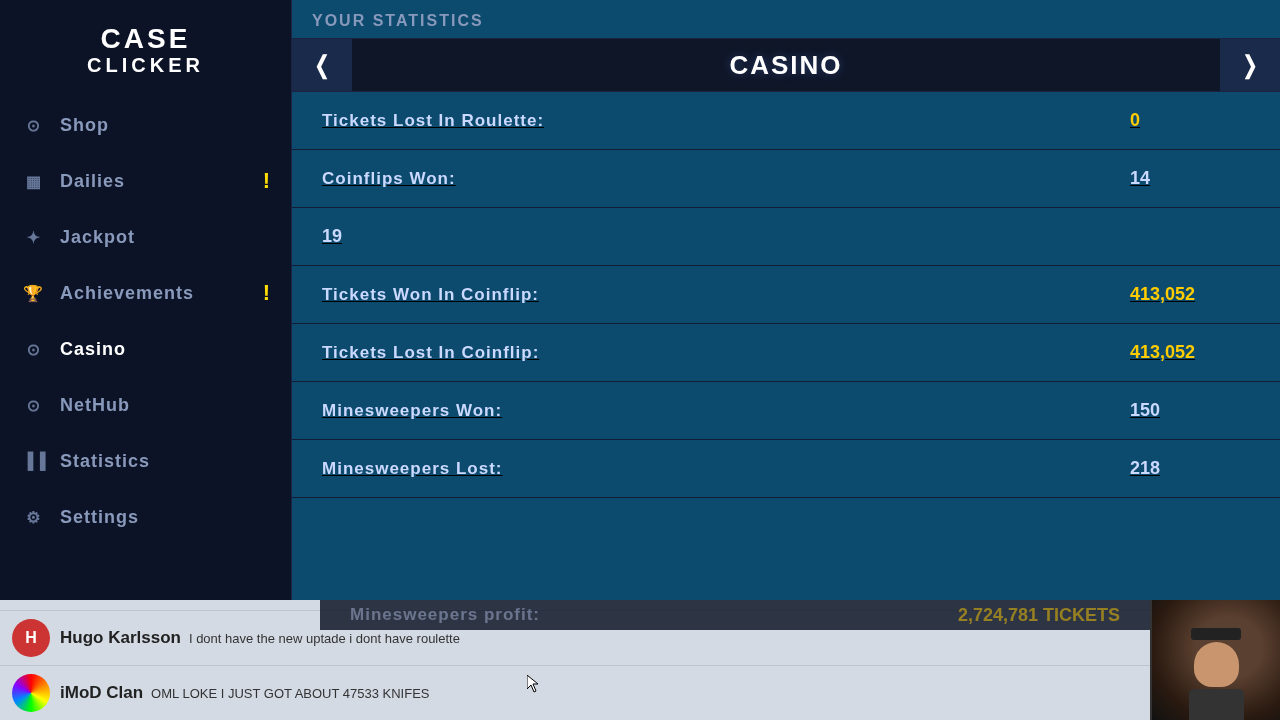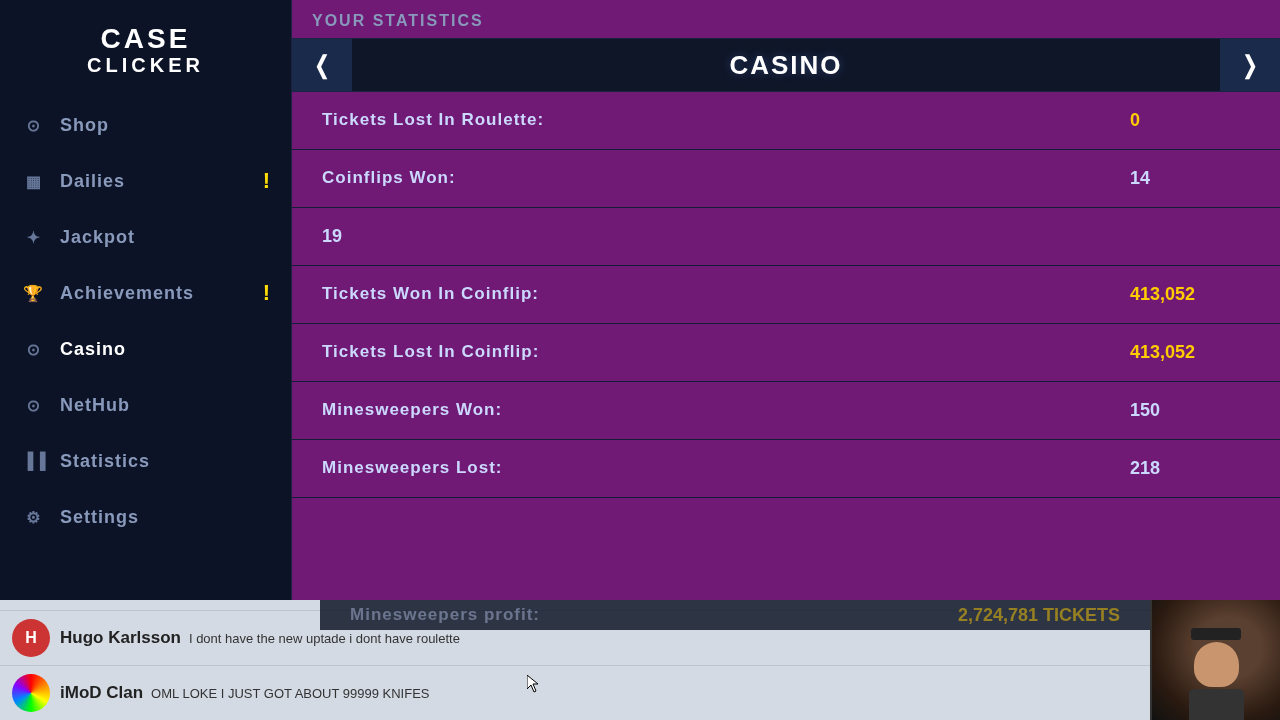--- a/index.html
+++ b/index.html
@@ -87,21 +87,21 @@
       font-weight: 900;
     }
 
     .nav-item.active {
       color: #ffffff;
     }
 
     
     .content {
       flex: 1;
-      background: #701a75;
+      background: #0c4a6e;
       display: flex;
       flex-direction: column;
     }
 
     .page-title {
       padding: 12px 20px 8px;
       color: #8899bb;
       font-size: 16px;
       font-weight: 600;
       letter-spacing: 2px;
@@ -146,22 +146,24 @@
     }
 
     .stats-list {
       flex: 1;
       overflow-y: auto;
       padding: 0;
     }
 
     .stat-row {
       display: flex;
+      align-items: center;
       padding: 18px 30px;
       border-bottom: 1px solid #131d35;
+      text-decoration: underline;
     }
 
     .stat-label {
       flex: 1;
       color: #ccd9ff;
       font-size: 17px;
       font-weight: 600;
       letter-spacing: 1px;
       text-transform: capitalize;
     }
@@ -419,21 +421,21 @@
 
 <div class="chat-overlay" style="position:relative;">
   <div class="chat-message">
     <div class="chat-avatar avatar-h">H</div>
     <span class="chat-username">Hugo Karlsson</span>
     <span class="chat-text">I dont have the new uptade i dont have roulette</span>
   </div>
   <div class="chat-message">
     <div class="imod-avatar-img" style="margin-right:10px; flex-shrink:0;"></div>
     <span class="chat-username">iMoD Clan</span>
-    <span class="chat-text">OML LOKE I JUST GOT ABOUT 99999 KNIFES</span>
+    <span class="chat-text">OML LOKE I JUST GOT ABOUT 47533 KNIFES</span>
   </div>
 
   <div style="position:absolute; top:0; left:320px; right:130px; height:30px; background:rgba(15,22,40,0.85); display:flex; align-items:center; padding: 12px 30px;">
     <span class="partial-label">Minesweepers profit:</span>
     <span class="partial-value" style="margin-left:auto;">2,724,781 TICKETS</span>
   </div>
 
   <div class="webcam">
     <div class="webcam-inner">
       <div class="webcam-person">

